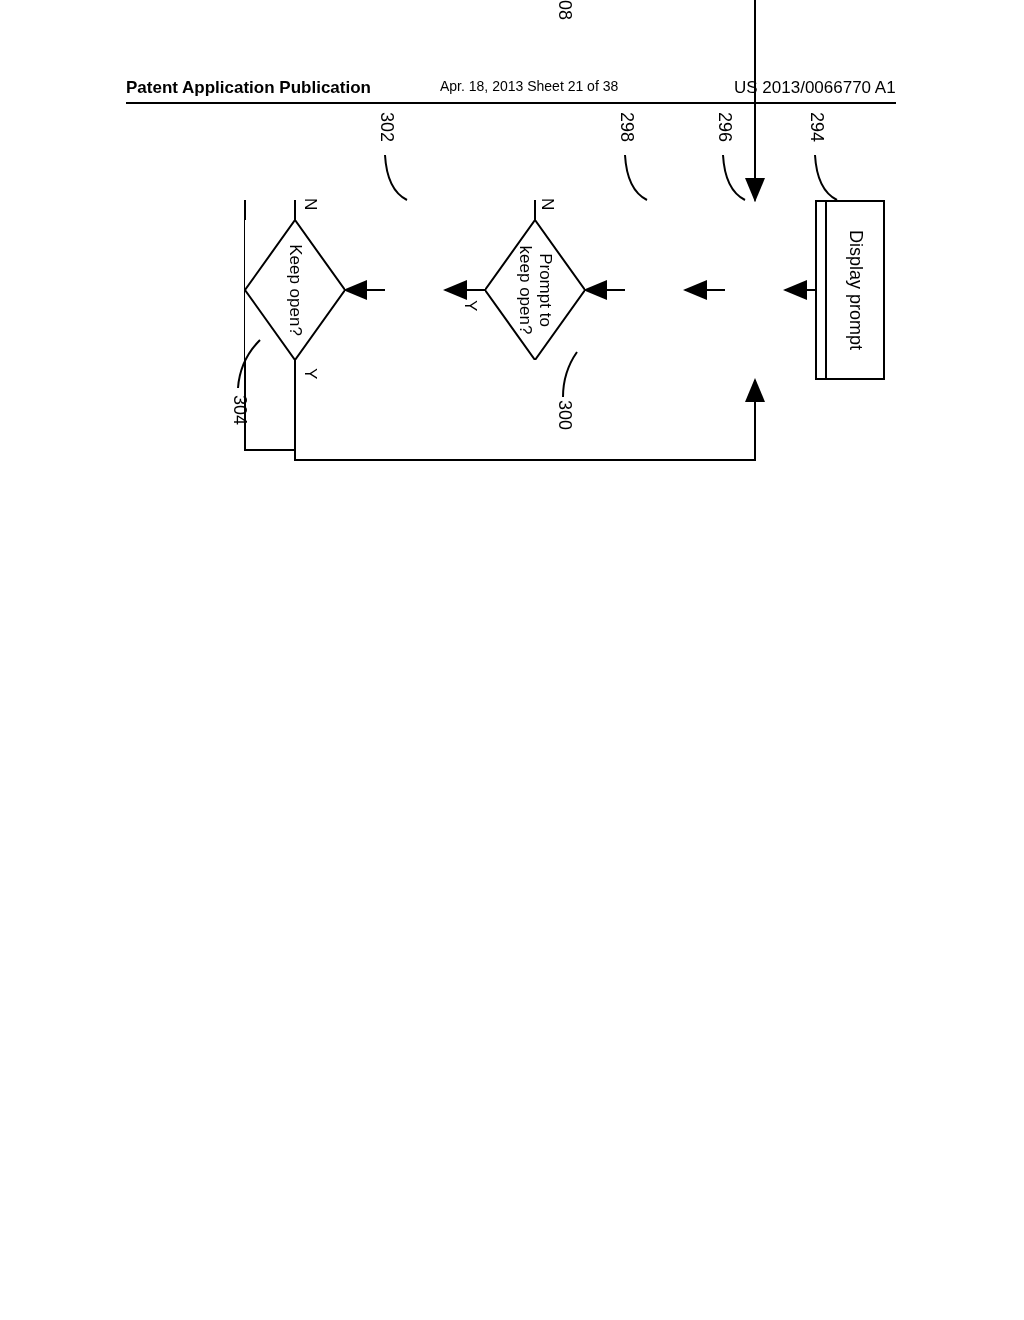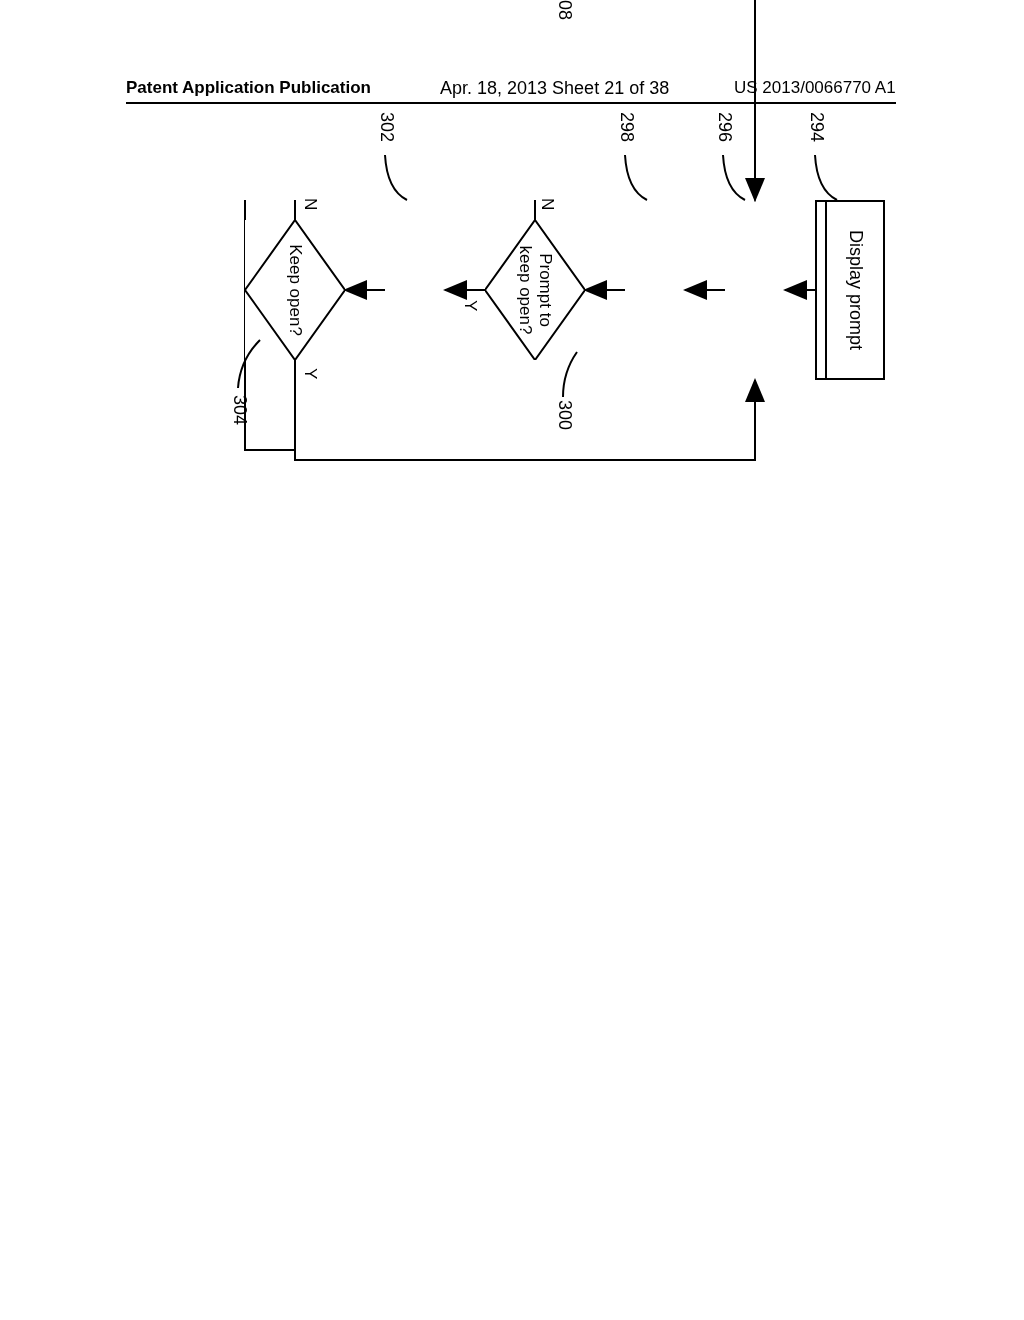--- a/index.html
+++ b/index.html
@@ -29,21 +29,21 @@
     position: absolute;
     top: 0;
     left: 126px;
     font-weight: bold;
     font-size: 17px;
   }
   .header-mid {
     position: absolute;
     top: 0;
     left: 440px;
-    font-size: 18px;
+    font-size: 14px;
   }
   .header-right {
     position: absolute;
     top: 0;
     left: 734px;
     font-size: 17px;
   }
   .diagram {
     position: absolute;
     top: 200px;

